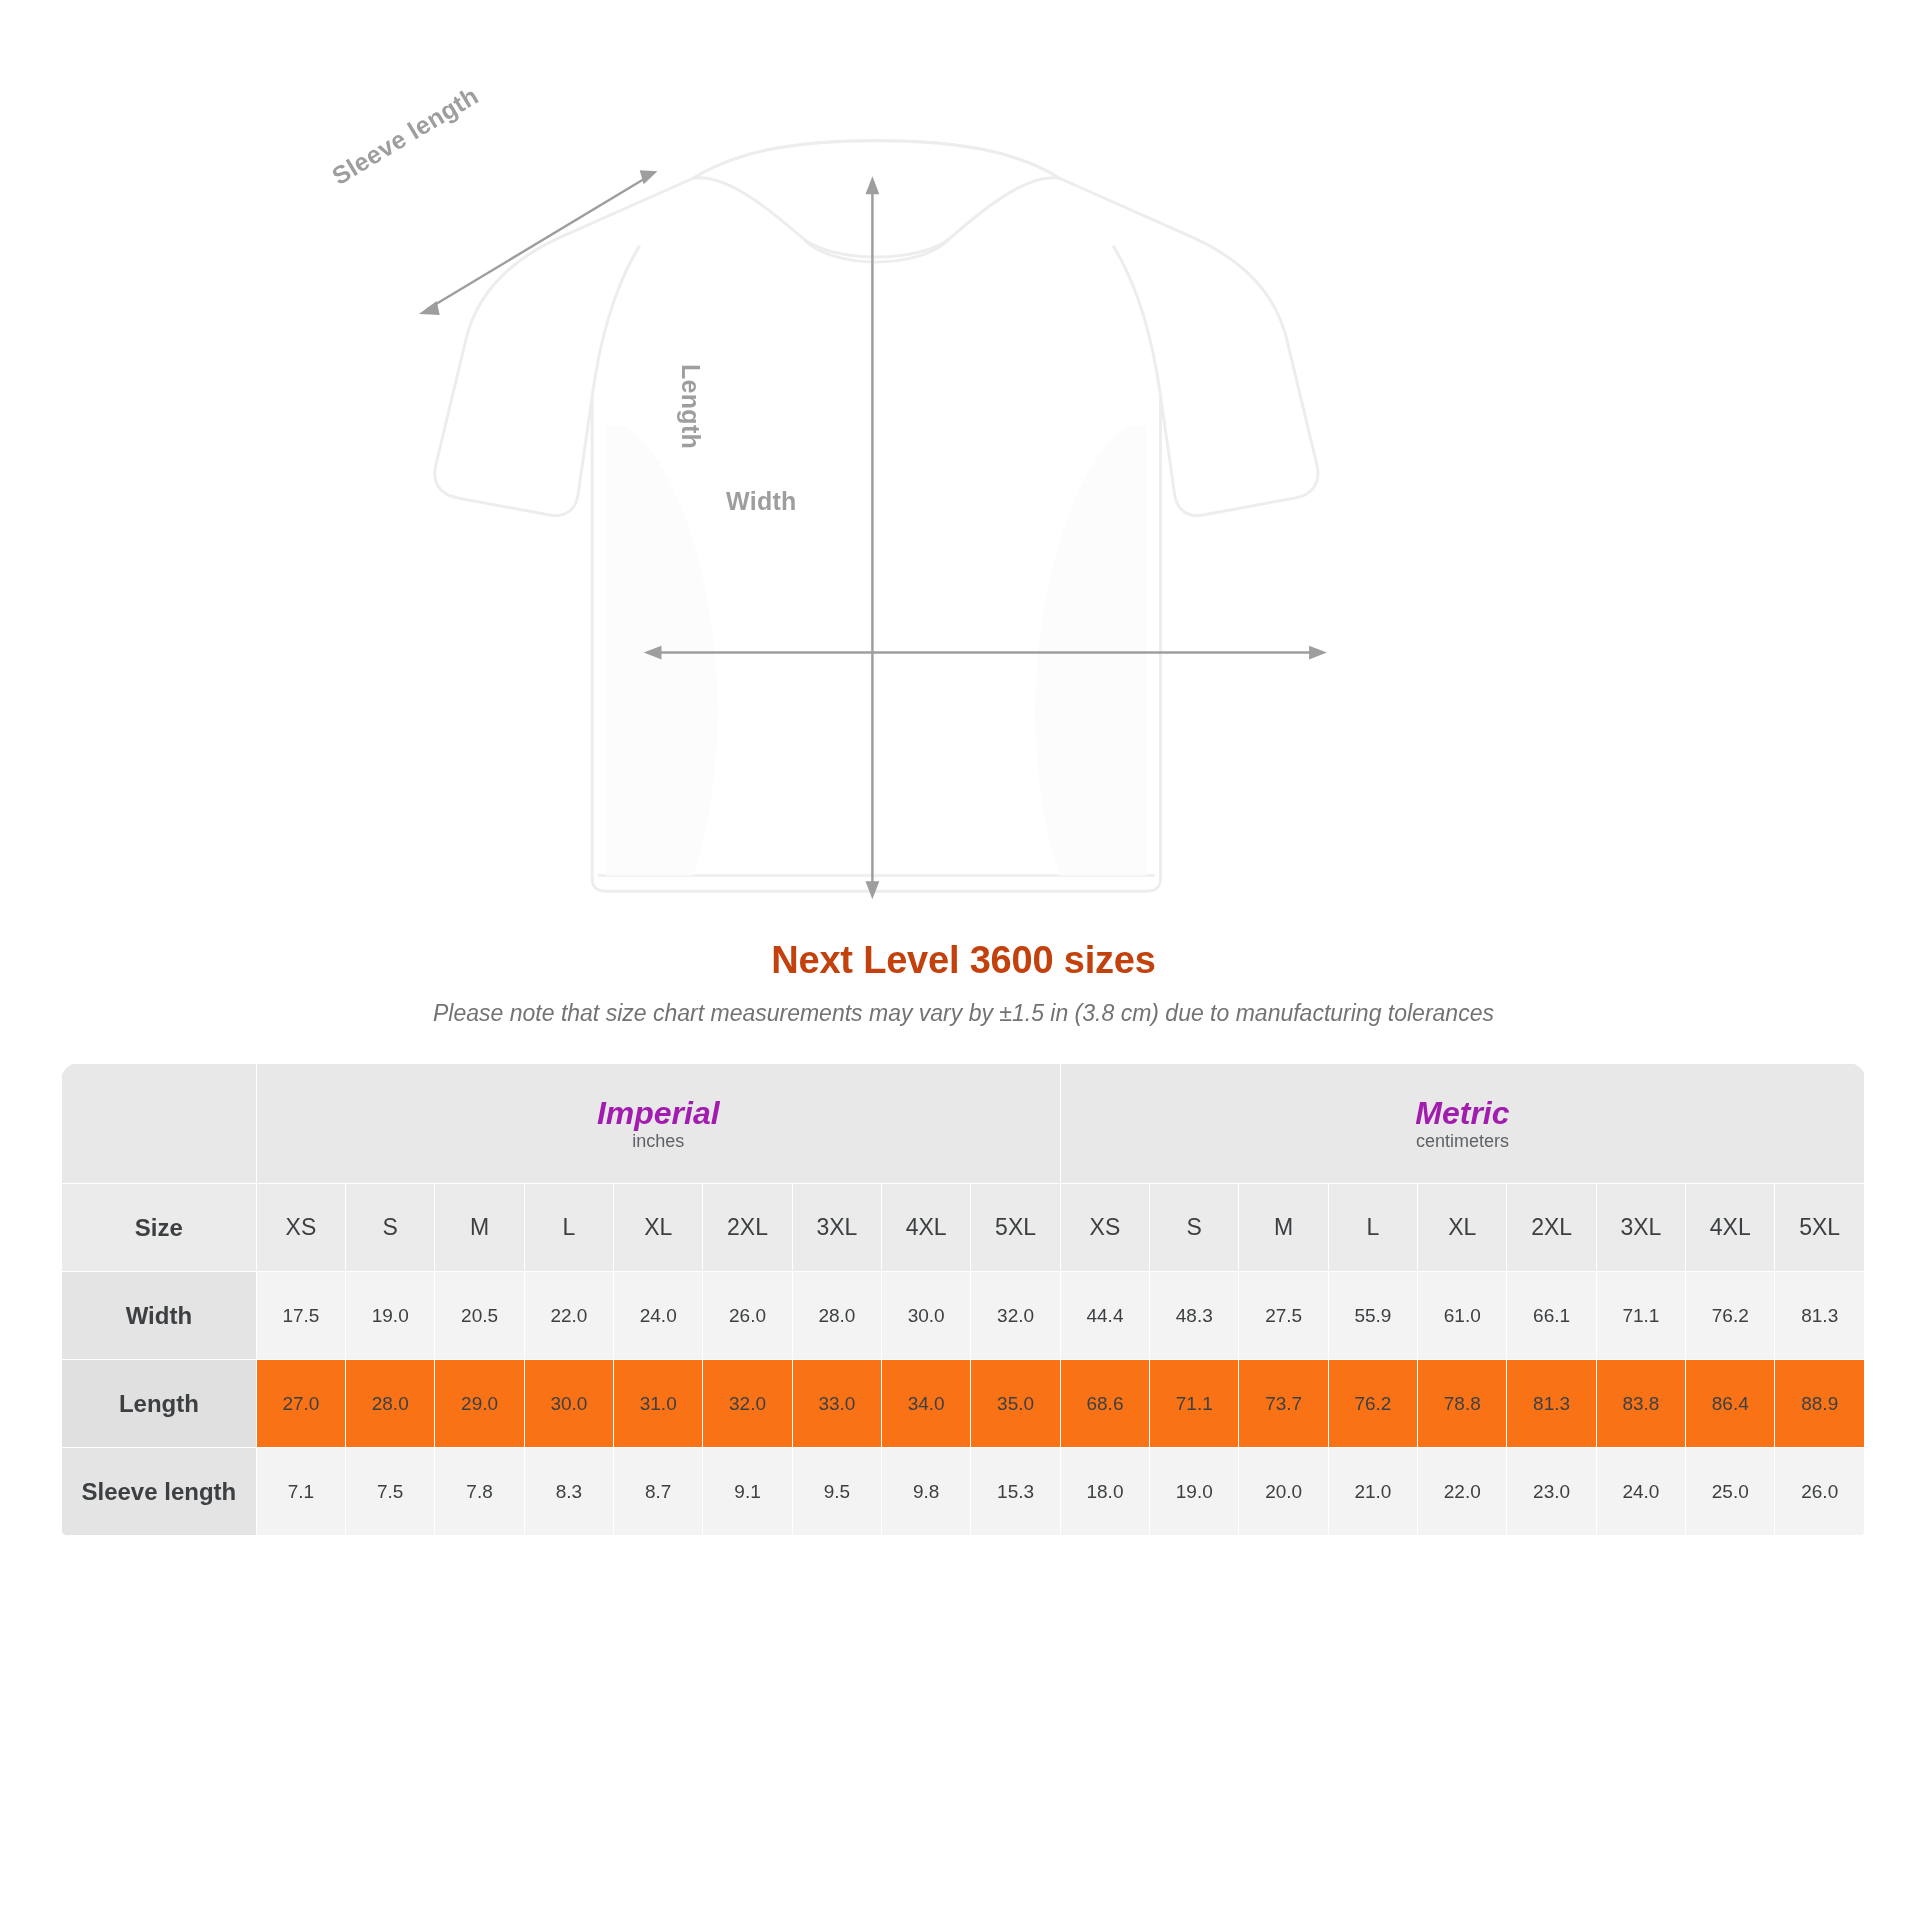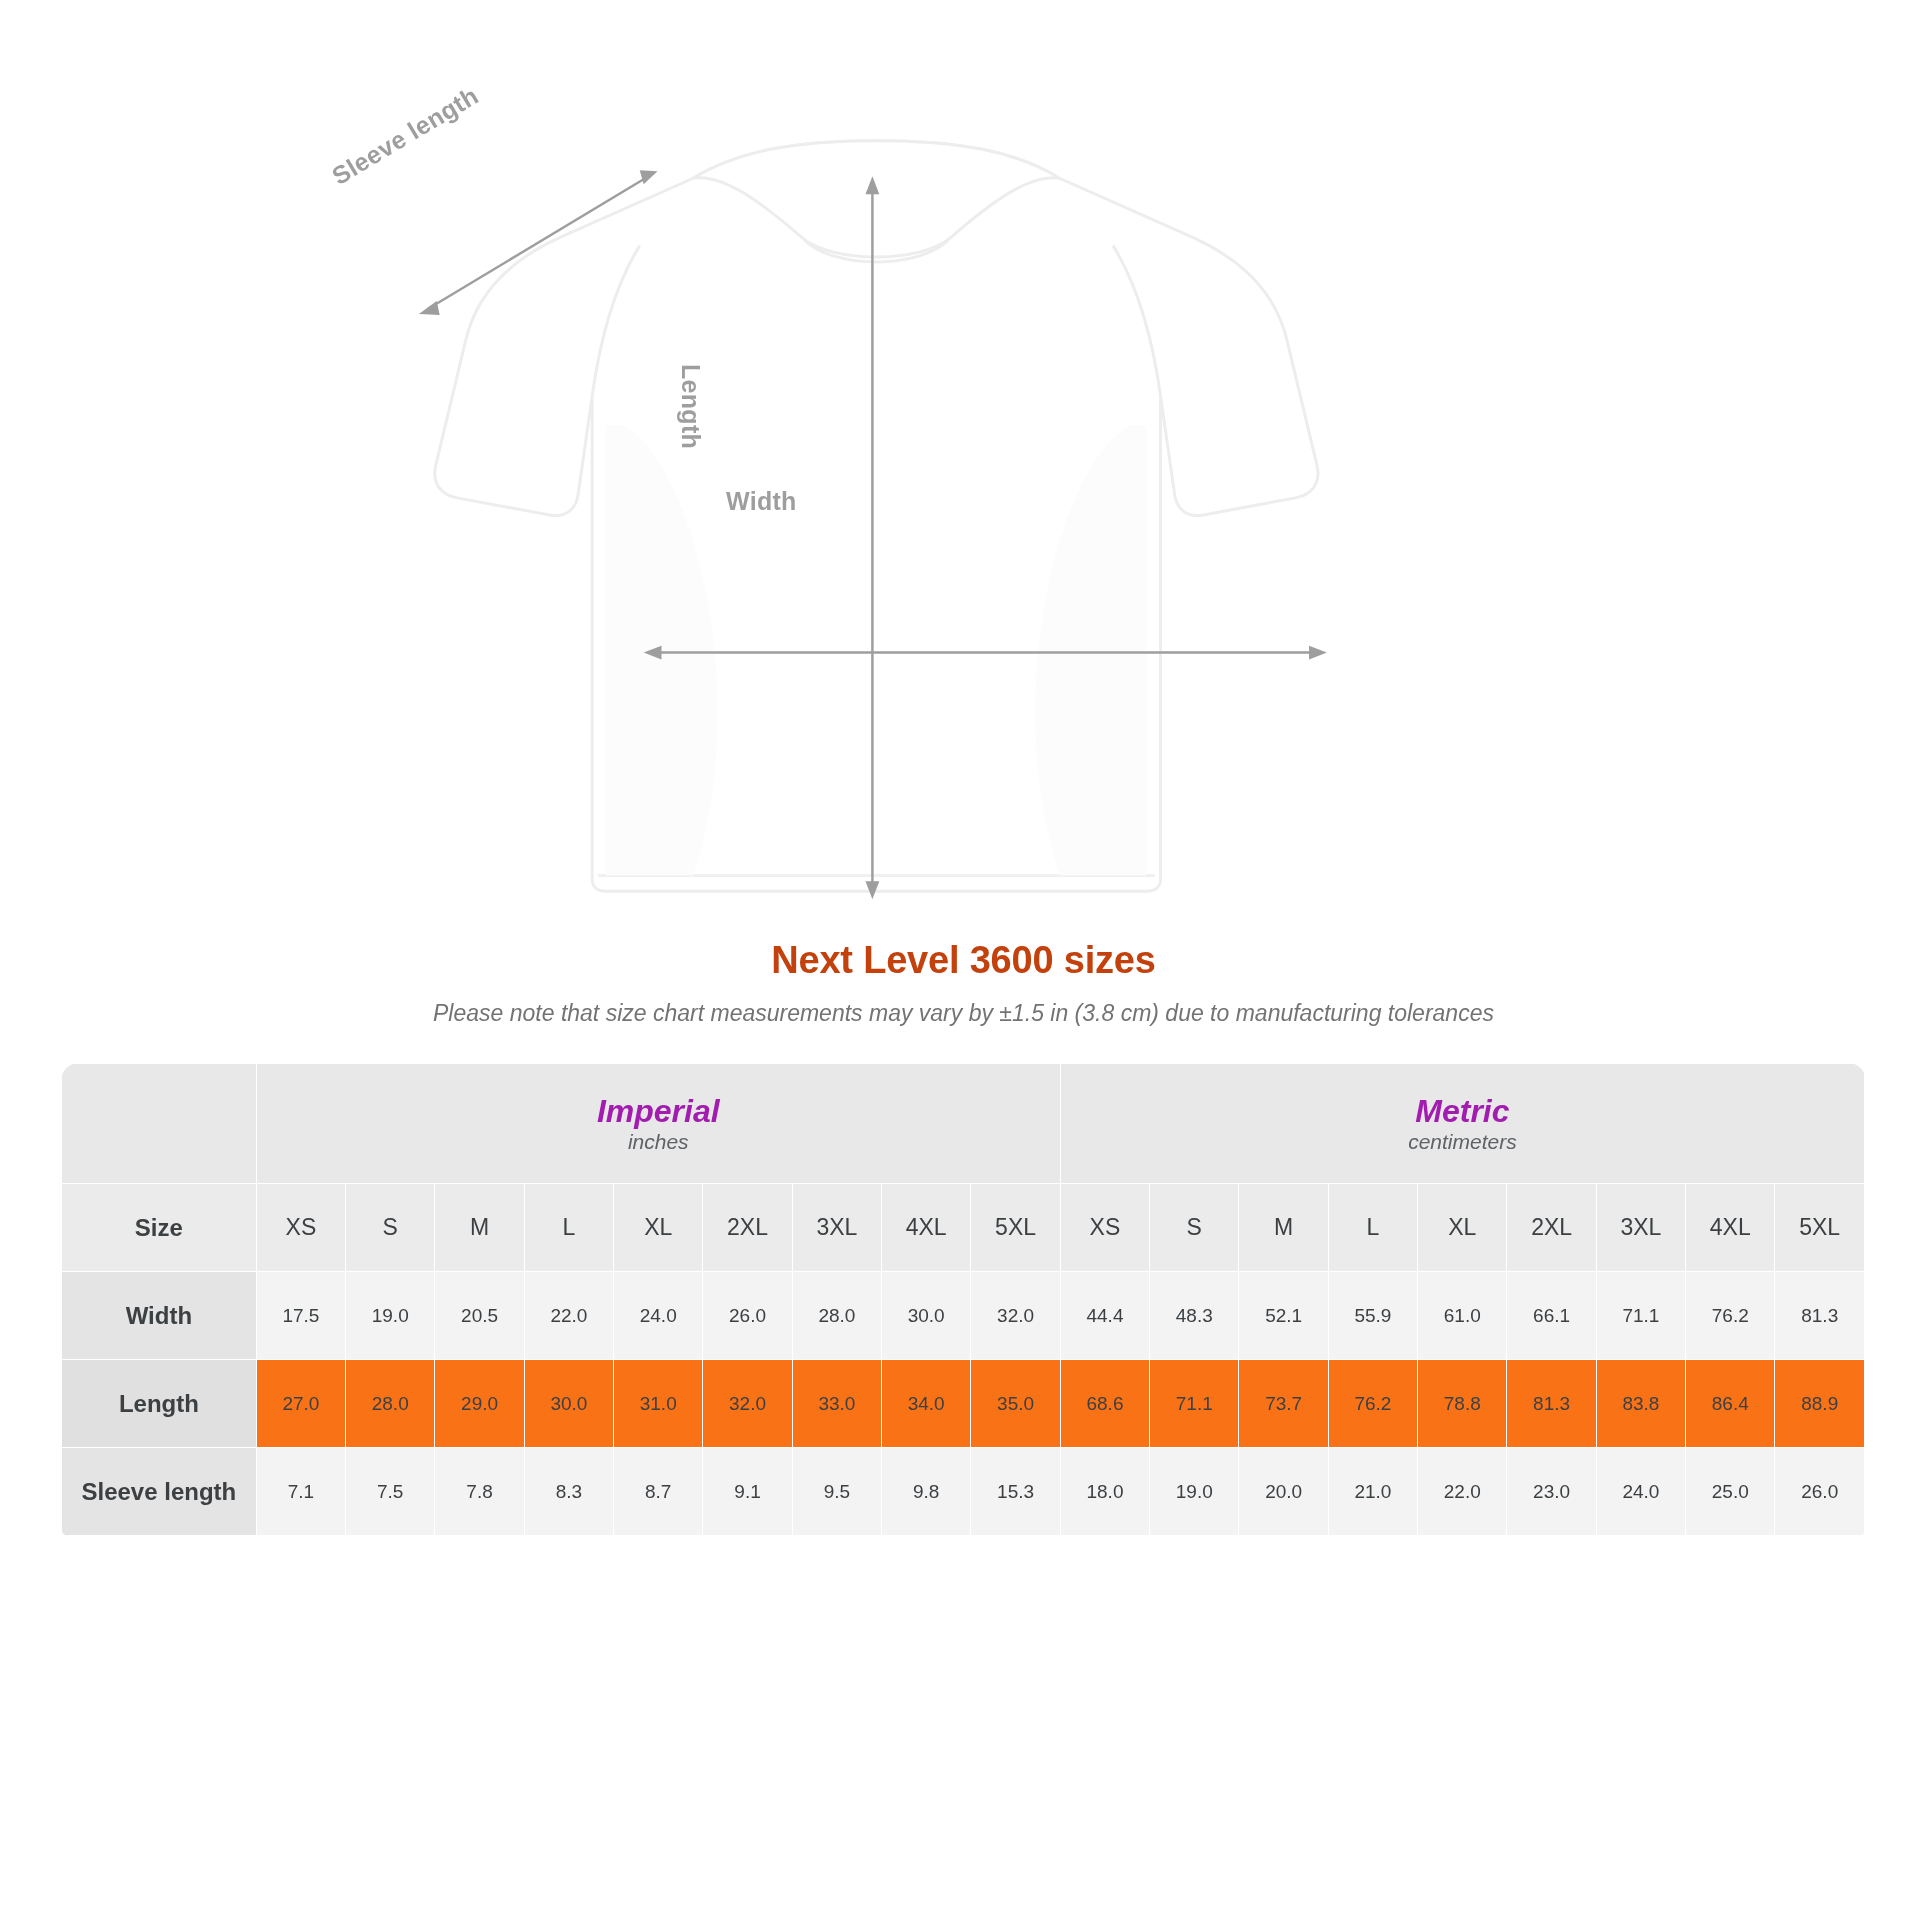--- a/index.html
+++ b/index.html
@@ -93,22 +93,21 @@
     padding: 0;
   }
   .unit-head .unit-name {
     font-size: 32px;
     font-weight: bold;
     font-style: italic;
     color: #a21caf;
     line-height: 1.15;
   }
   .unit-head .unit-sub {
-    font-size: 21px;
-    font-style: italic;
+    font-size: 18px;
     color: #5f6368;
   }
   .blank-corner {
     background: #e8e8e8;
     border: none;
   }
   tr.head-row td {
     background: #ebebeb;
     height: 85px;
     font-size: 23px;
@@ -275,21 +274,21 @@
         <td>19.0</td>
         <td>20.5</td>
         <td>22.0</td>
         <td>24.0</td>
         <td>26.0</td>
         <td>28.0</td>
         <td>30.0</td>
         <td>32.0</td>
         <td>44.4</td>
         <td>48.3</td>
-        <td>52.1</td>
+        <td>27.5</td>
         <td>55.9</td>
         <td>61.0</td>
         <td>66.1</td>
         <td>71.1</td>
         <td>76.2</td>
         <td>81.3</td>
       </tr>
 
       <tr class="data-row alt">
         <td class="row-label">Length</td>

